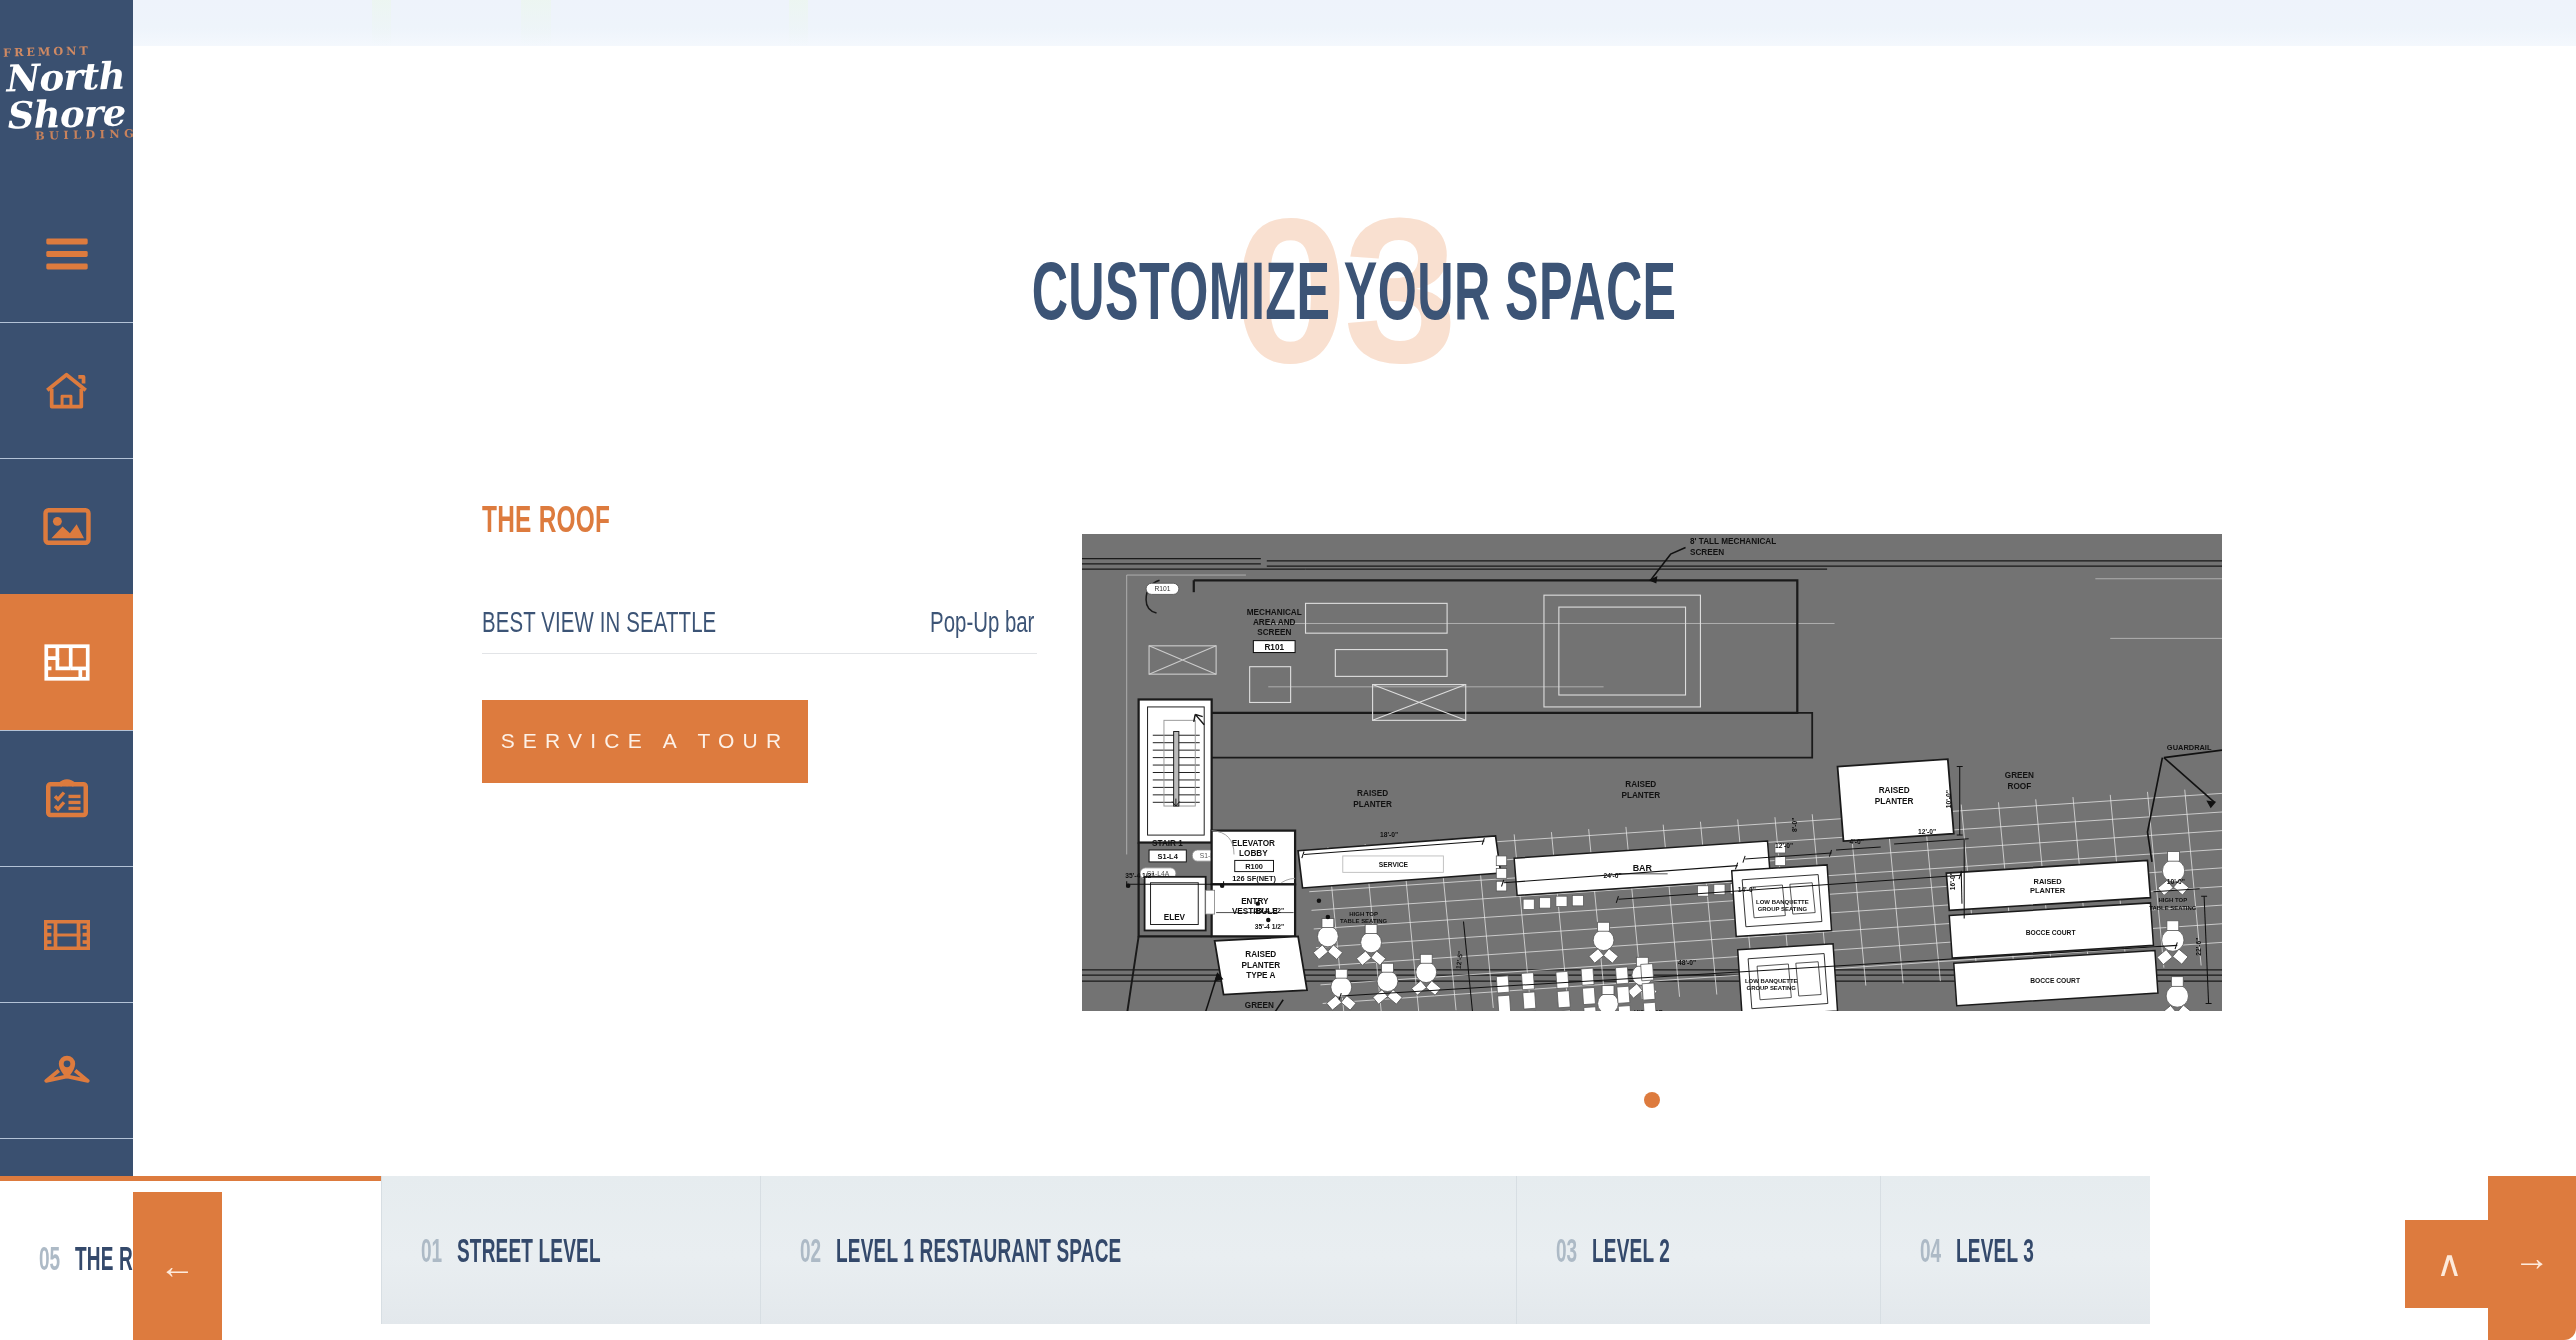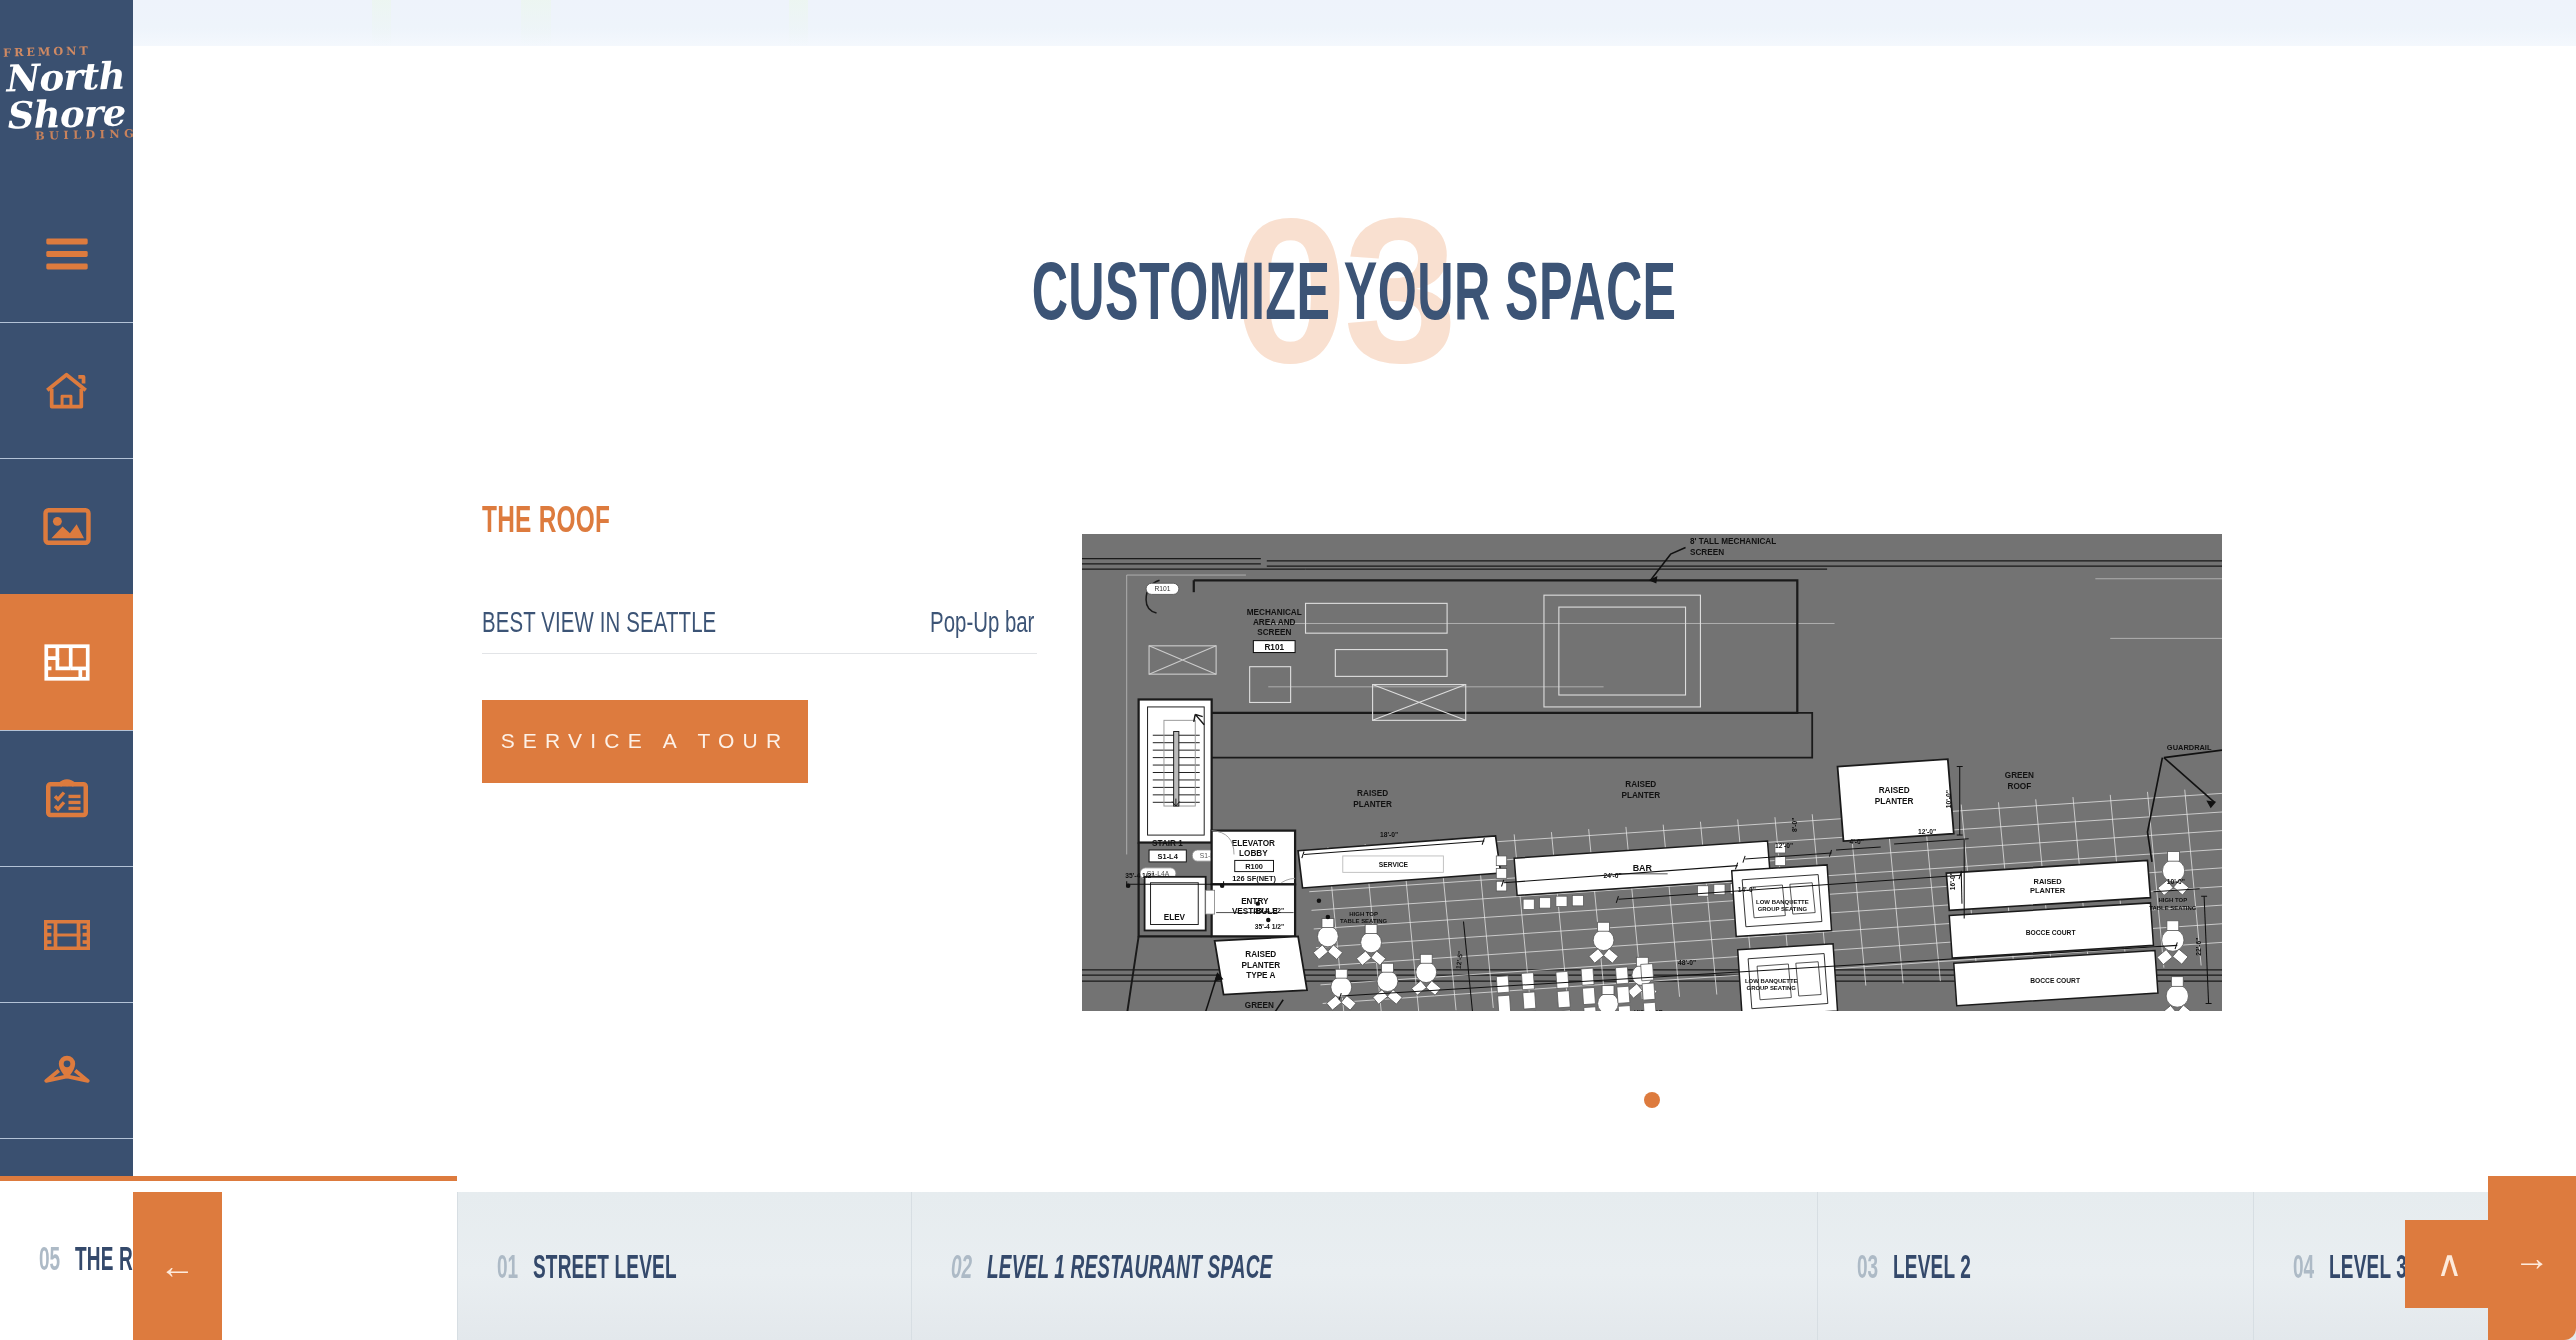--- a/index.html
+++ b/index.html
@@ -70,39 +70,39 @@
 
   
   .plan { position:absolute; left:1082px; top:534px; width:1140px; height:477px;
     background:#737373; }
   .plan svg { display:block; width:100%; height:100%; }
   .dots { position:absolute; left:1082px; top:1085px; width:1140px; height:30px;
     display:flex; align-items:center; justify-content:center; gap:13.4px; }
   .dot { width:16.4px; height:16.4px; border-radius:50%; background:#dd7b3e; }
 
   
-  .tabs { position:absolute; left:0; bottom:0; width:2576px; height:164px;
-    display:flex; align-items:flex-end; }
+  .tabs { position:absolute; left:0; bottom:0; width:2150px; height:164px;
+    display:flex; }
   .tab { position:relative; height:148px; display:flex; align-items:center;
     background:linear-gradient(180deg,#e6ecef 0%,#e9eef1 55%,#e3e8ec 100%);
     border-left:0.7px solid #d7dee3; cursor:pointer; }
   .tab.active { height:164px; background:#ffffff; border-left:none; }
   .tab.active::before { content:""; position:absolute; left:0; top:0;
     width:100%; height:5.2px; background:#dd7b3e; }
   .tab .lbl { display:flex; align-items:baseline; gap:11.2px; padding-left:39px;
     white-space:nowrap; }
   .tab .num { color:#adbac6; font-size:34px; font-weight:bold;
     font-family:"Liberation Sans Narrow","Liberation Sans",sans-serif;
     transform:scaleX(.56); transform-origin:left center; }
   .tab .txt { color:#34496b; font-size:34px; font-weight:bold; letter-spacing:0.3px;
     font-family:"Liberation Sans Narrow","Liberation Sans",sans-serif;
     transform:scaleX(.56); transform-origin:left center; margin-left:-13.4px; }
   .tab.t-roof { width:457px; }
   .tab.t1 { width:454px; }
-  .tab.t2 { width:906px;font-style:italic; }
+  .tab.t2 { width:906px; }
   .tab.t3 { width:436px; }
   .tab.t4 { width:323px; }
 
   .nav-prev { position:absolute; left:133px; bottom:0; width:89px; height:148px;
     background:#dd7b3e; display:flex; align-items:center; justify-content:center;
     cursor:pointer; z-index:6; }
   .nav-up { position:absolute; right:82px; bottom:32px; width:89px; height:88px;
     background:#dd7b3e; display:flex; align-items:center; justify-content:center;
     cursor:pointer; z-index:6; }
   .nav-next { position:absolute; right:0; bottom:0; width:88px; height:164px;

